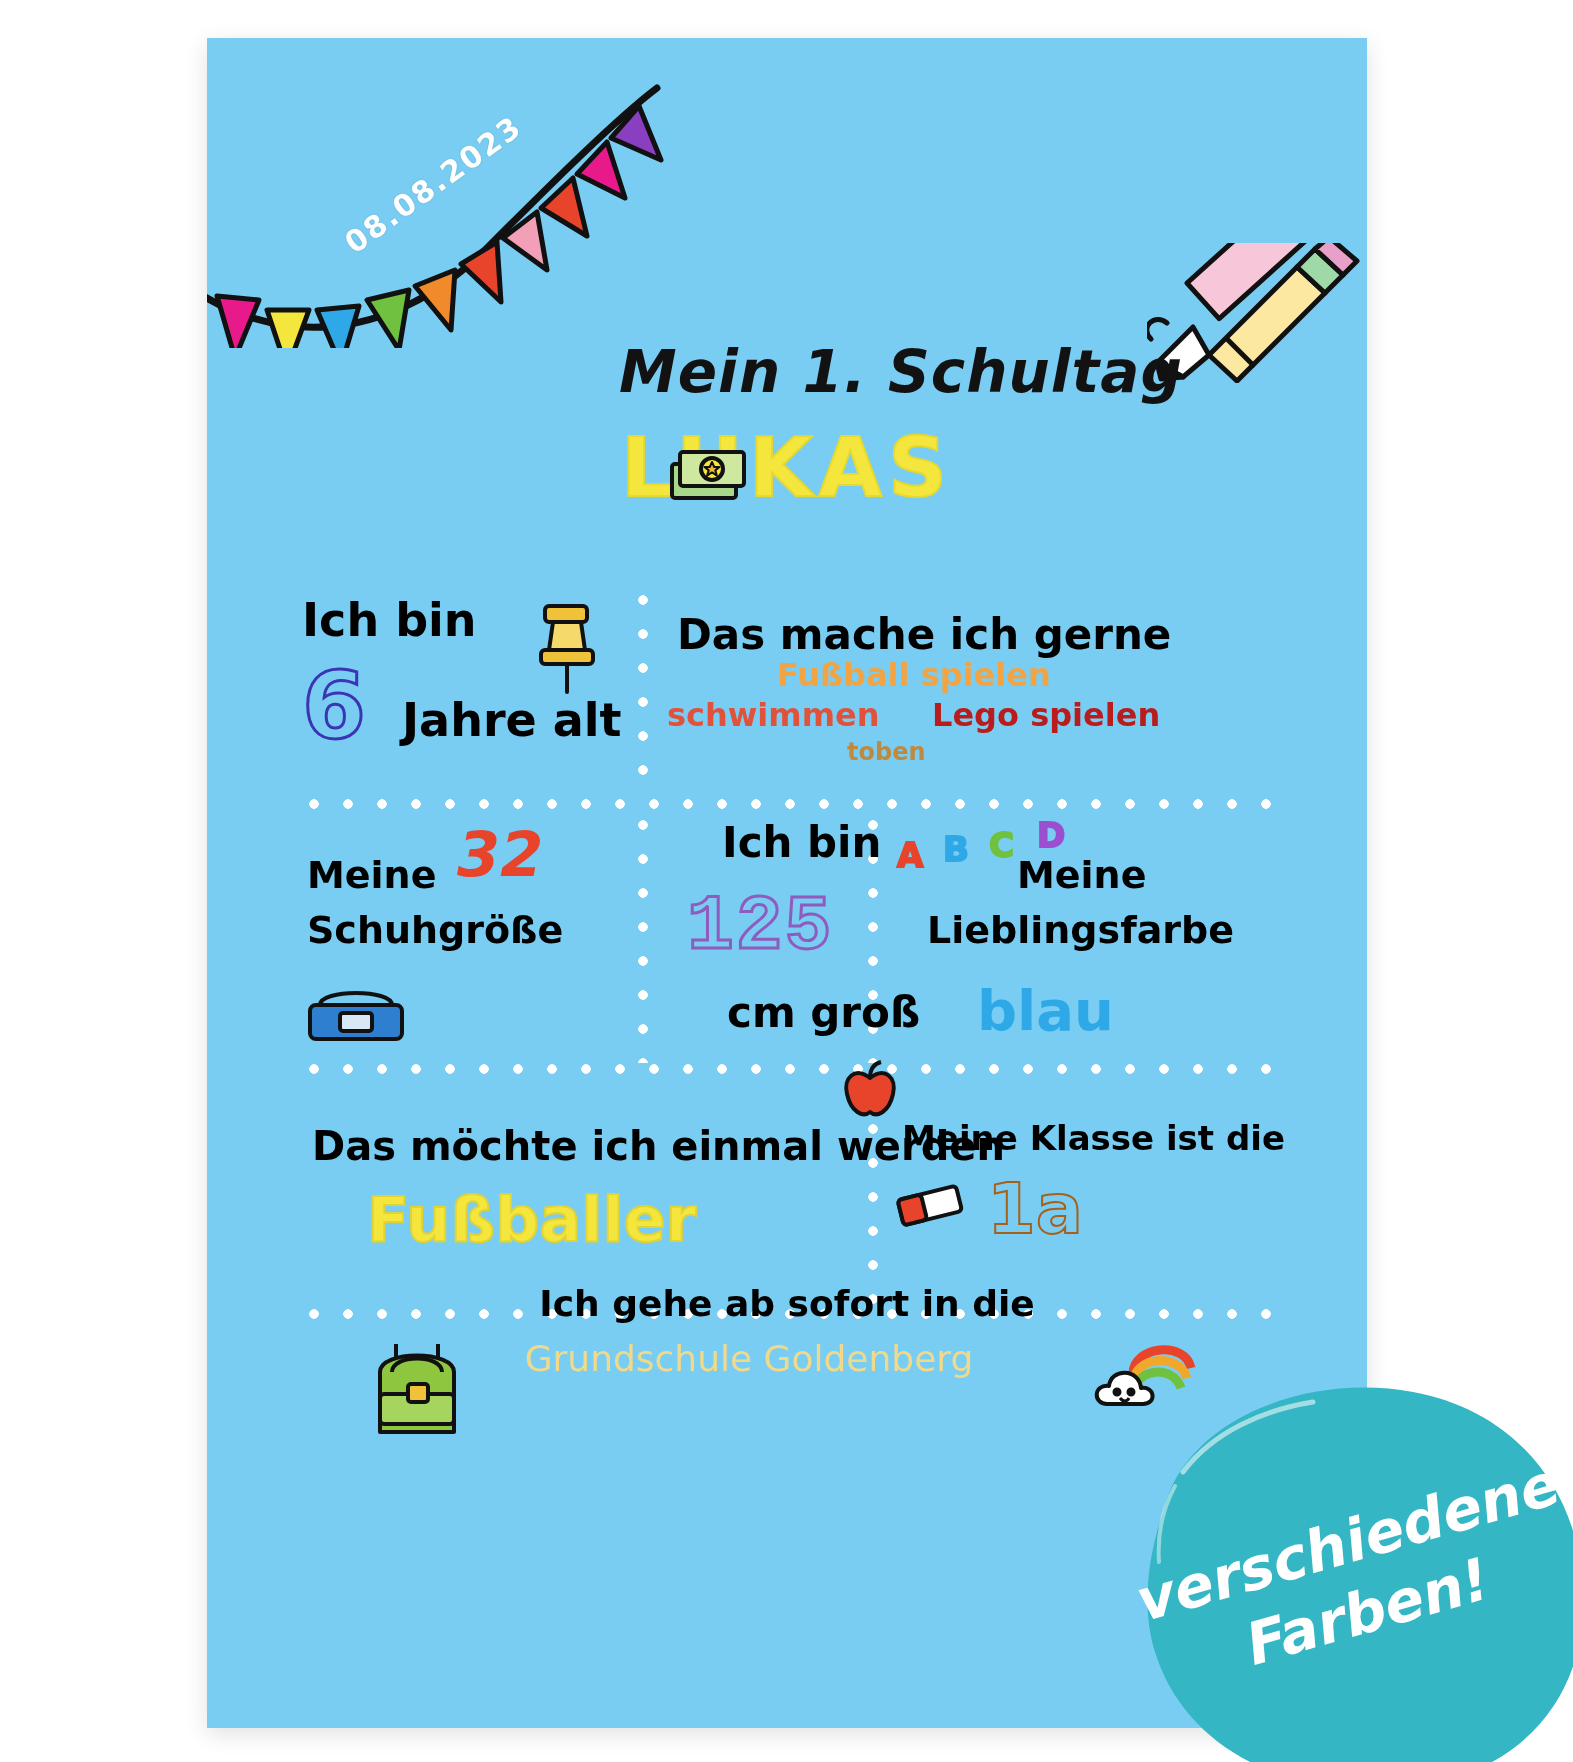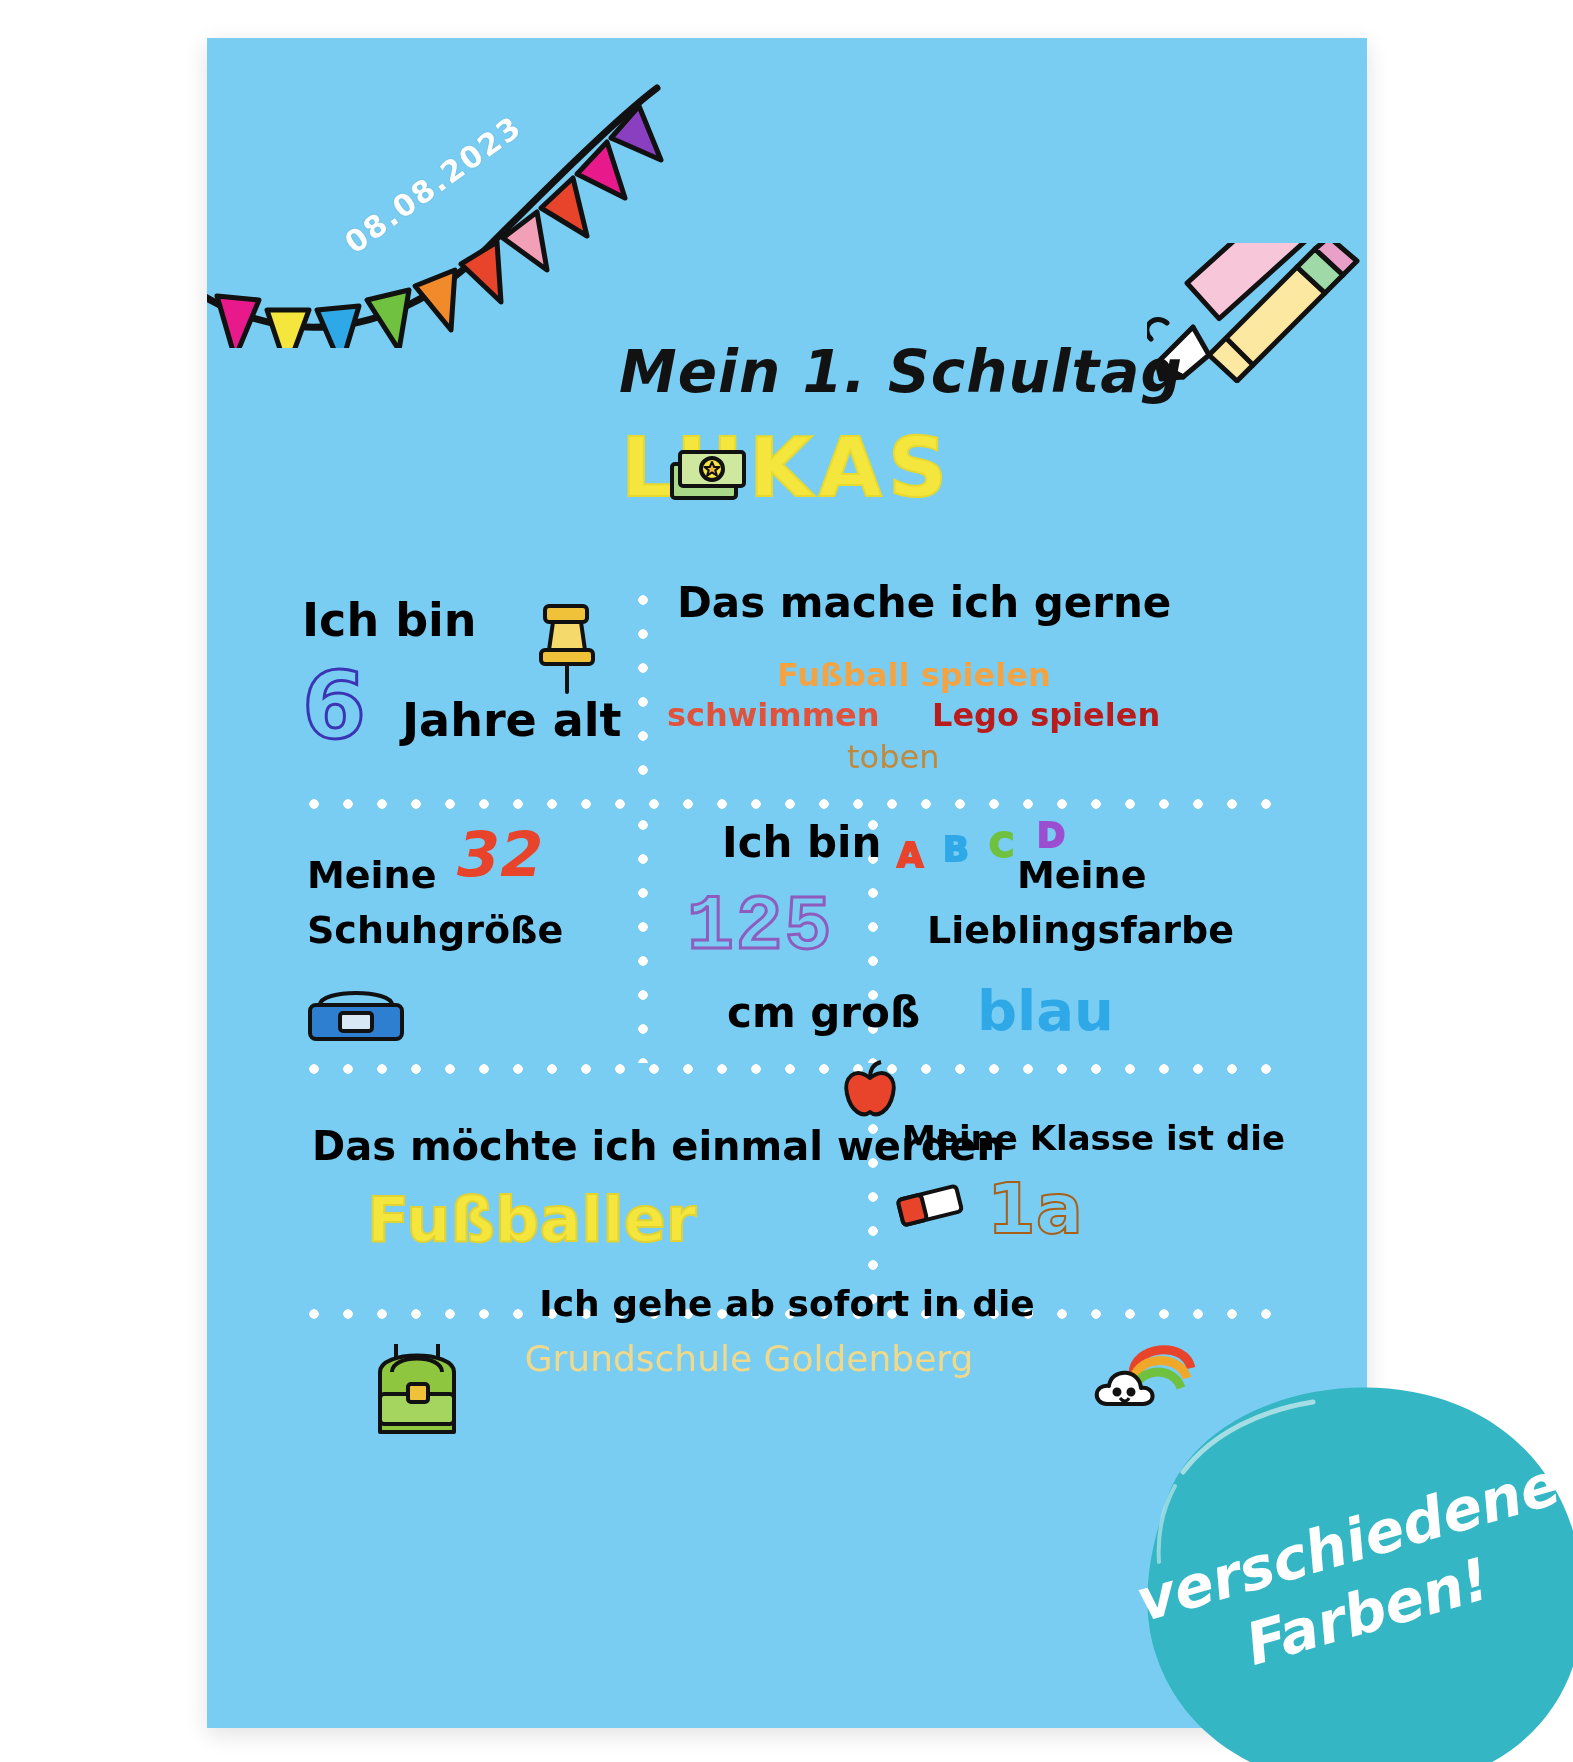--- a/index.html
+++ b/index.html
@@ -69,25 +69,25 @@
     background-size:12px 34px;
     background-repeat:repeat-y;
   }
   .ichbin1{left:95px;top:555px;font-size:46px;}
   .age-num{
     left:95px;top:615px;font-size:92px;color:#3b34b5;font-weight:bold;
     -webkit-text-stroke:3px #3b34b5;color:transparent;
   }
   .jahre{left:195px;top:655px;font-size:46px;}
 
-  .likes-title{left:470px;top:540px;font-size:42px;}
+  .likes-title{left:470px;top:572px;font-size:42px;}
   .like1{left:570px;top:618px;font-size:32px;color:#f2a444;font-weight:bold;}
   .like2{left:460px;top:658px;font-size:32px;color:#e0523c;font-weight:bold;}
   .like3{left:725px;top:658px;font-size:32px;color:#b91c1c;font-weight:bold;}
-  .like4{left:640px;top:700px;font-size:32px;color:#c08a3e;font-weight:normal;}
+  .like4{left:640px;top:700px;font-size:24px;color:#c08a3e;font-weight:bold;}
 
   
   .meine{left:100px;top:815px;font-size:38px;}
   .shoe-num{left:250px;top:780px;font-size:62px;color:#e8442c;font-weight:bold;font-style:italic;}
   .shoe-lbl{left:100px;top:870px;font-size:38px;}
 
   .ichbin2{left:515px;top:780px;font-size:42px;}
   .height-num{
     left:480px;top:845px;font-size:78px;color:#b07cd6;font-weight:bold;
     -webkit-text-stroke:3px #8f5bbd;color:transparent;letter-spacing:2px;font-family:Liberation Mono, monospace;

